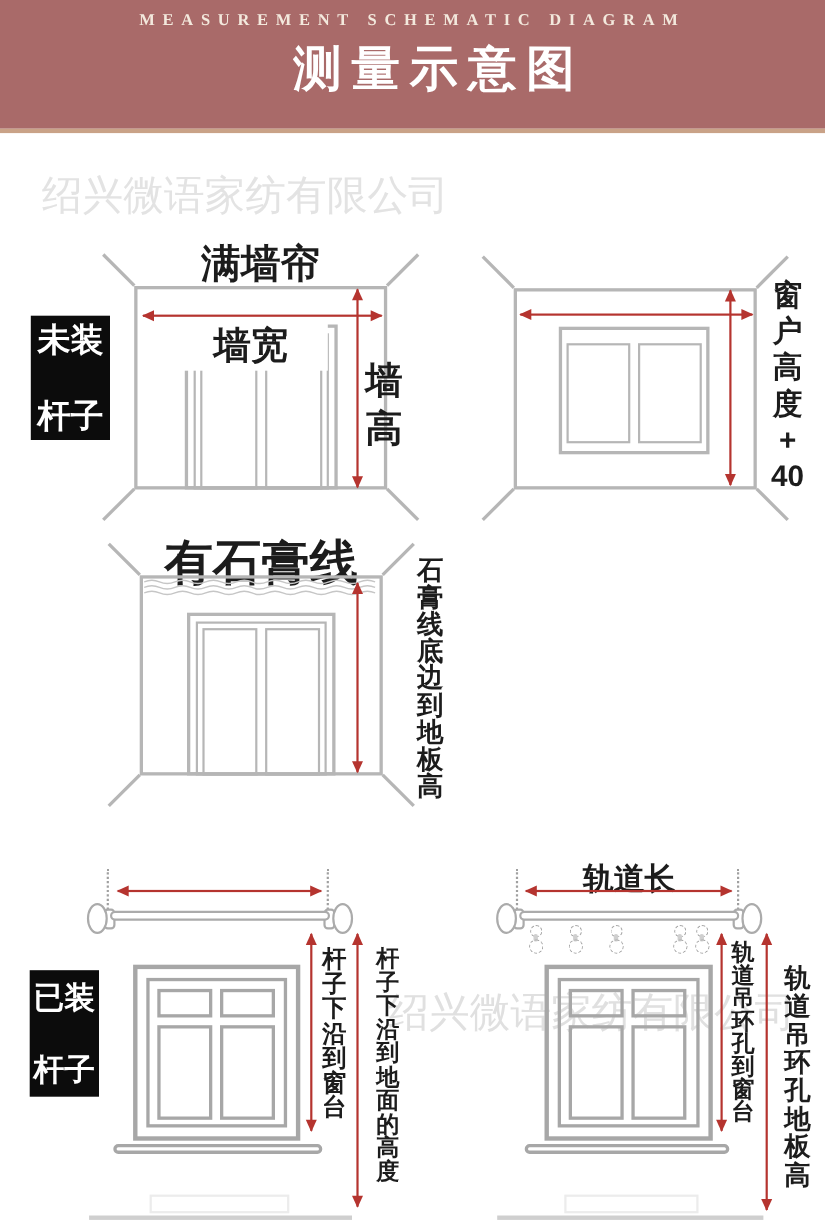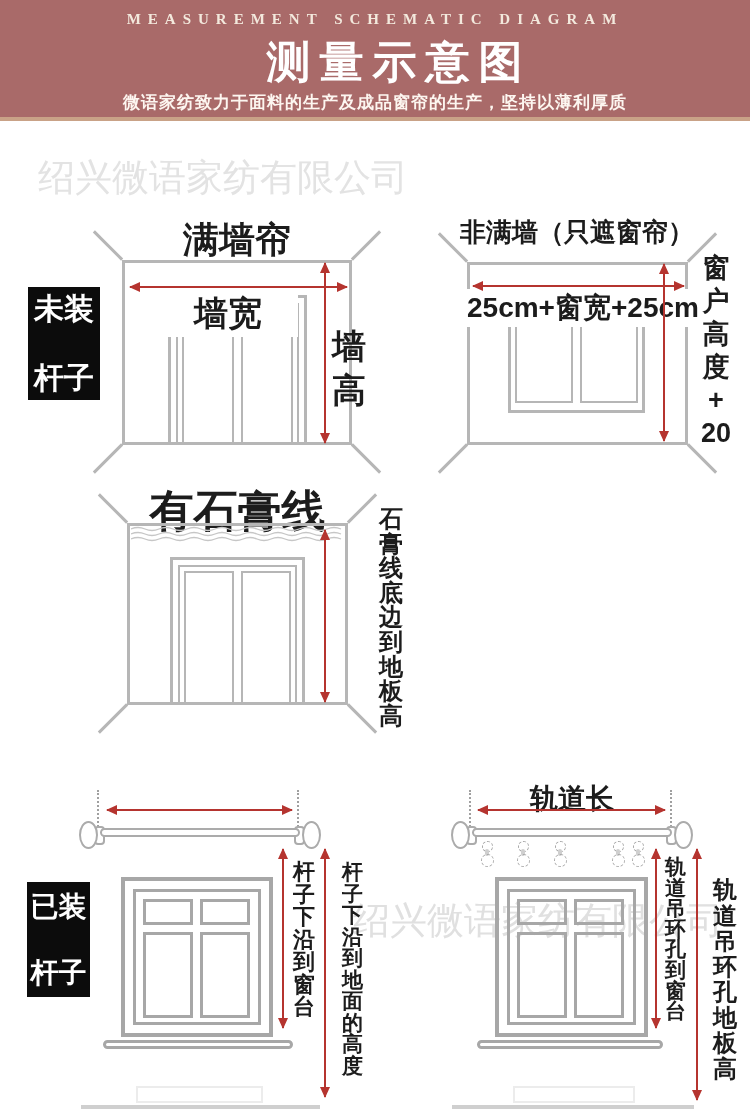--- a/index.html
+++ b/index.html
@@ -61,21 +61,20 @@
       border-left:11px solid var(--arrow-red,#b5342f);}
 </style>
 </head>
 <body>
 
 <div class="page">
 
   <header class="abs hdr">
     <div class="abs eyebrow">MEASUREMENT SCHEMATIC DIAGRAM</div>
     <h1 class="abs big-title">测量示意图</h1>
-    <div class="abs subtitle">微语家纺致力于面料的生产及成品窗帘的生产，坚持以薄利厚质</div>
   </header>
   <div class="abs gold-line"></div>
 
   <div class="abs watermark" style="left:38px;top:153px;">绍兴微语家纺有限公司</div>
   <div class="abs watermark" style="left:353px;top:896px;color:#e0e0e0;">绍兴微语家纺有限公司</div>
 
   <div class="abs badge" style="left:28px;top:287px;width:72px;height:113px;font-size:30px;">
     <div>未装</div>
     <div>杆子</div>
   </div>
@@ -91,39 +90,37 @@
   <div class="abs frame2" style="left:182px;top:309px;width:48px;height:132px;"></div>
   <div class="abs frame2" style="left:241px;top:309px;width:48px;height:132px;"></div>
   <div class="abs lbl" style="left:158px;top:291px;width:140px;font-size:34px;background:#fff;font-family:Liberation Mono, monospace;">墙宽</div>
   <div class="abs ah" style="left:130px;top:286px;width:217px;"></div>
   <div class="abs av" style="left:324px;top:263px;height:180px;"></div>
   <div class="abs vtext" style="left:331px;top:324px;width:36px;font-size:34px;line-height:44px;">
       <div class="vchar">墙</div>
       <div class="vchar">高</div>
     </div>
 
-  <div class="abs lbl" style="left:447px;top:215px;width:260px;font-size:26px;">非满墙（只遮窗帘）</div>
   <div class="abs frame" style="left:467px;top:262px;width:215px;height:177px;"></div>
   <div class="abs diag" style="left:433px;top:246px;transform:rotate(45deg);"></div>
   <div class="abs diag" style="left:682px;top:246px;transform:rotate(-45deg);"></div>
   <div class="abs diag" style="left:433px;top:457px;transform:rotate(-45deg);"></div>
   <div class="abs diag" style="left:682px;top:457px;transform:rotate(45deg);"></div>
   <div class="abs frame" style="left:508px;top:297px;width:131px;height:110px;"></div>
   <div class="abs frame2" style="left:515px;top:312px;width:54px;height:87px;"></div>
   <div class="abs frame2" style="left:580px;top:312px;width:54px;height:87px;"></div>
-  <div class="abs lbl" style="left:467px;top:289px;width:221px;font-size:28px;background:#fff;">25cm+窗宽+25cm</div>
   <div class="abs ah" style="left:473px;top:285px;width:211px;"></div>
   <div class="abs av" style="left:663px;top:264px;height:177px;"></div>
   <div class="abs vtext" style="left:699px;top:252px;width:34px;font-size:27px;line-height:33px;">
       <div class="vchar">窗</div>
       <div class="vchar">户</div>
       <div class="vchar">高</div>
       <div class="vchar">度</div>
       <div class="vchar">+</div>
-      <div class="vchar">20</div>
+      <div class="vchar">40</div>
     </div>
 
   <div class="abs lbl" style="left:127px;top:482px;width:221px;font-size:44px;">有石膏线</div>
   <div class="abs frame" style="left:127px;top:523px;width:215px;height:176px;"></div>
   <div class="abs diag" style="left:93px;top:507px;transform:rotate(45deg);"></div>
   <div class="abs diag" style="left:342px;top:507px;transform:rotate(-45deg);"></div>
   <div class="abs diag" style="left:93px;top:717px;transform:rotate(-45deg);"></div>
   <div class="abs diag" style="left:342px;top:717px;transform:rotate(45deg);"></div>
   <svg class="abs" style="left:131px;top:526px;" width="213" height="18" viewBox="0 0 213 18">
     <path d="M0 3 q7 -3 14 0 t14 0 t14 0 t14 0 t14 0 t14 0 t14 0 t14 0 t14 0 t14 0 t14 0 t14 0 t14 0 t14 0 t14 0" stroke="#c6c6c6" stroke-width="1.3" fill="none"></path>

